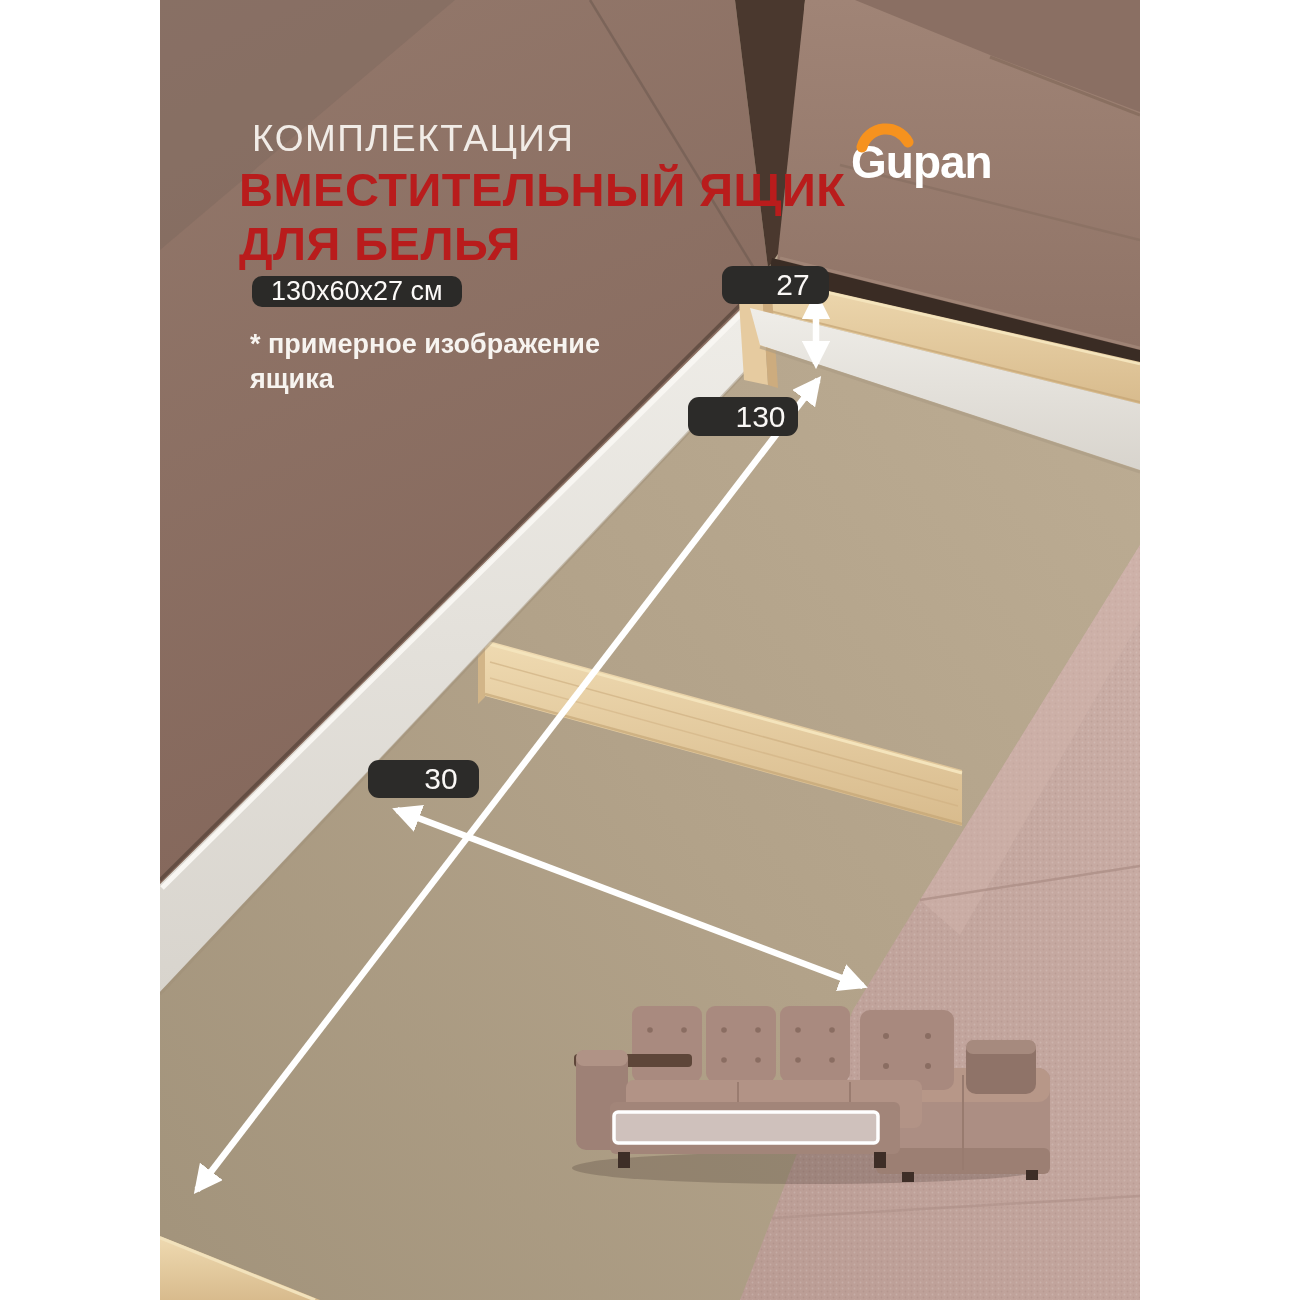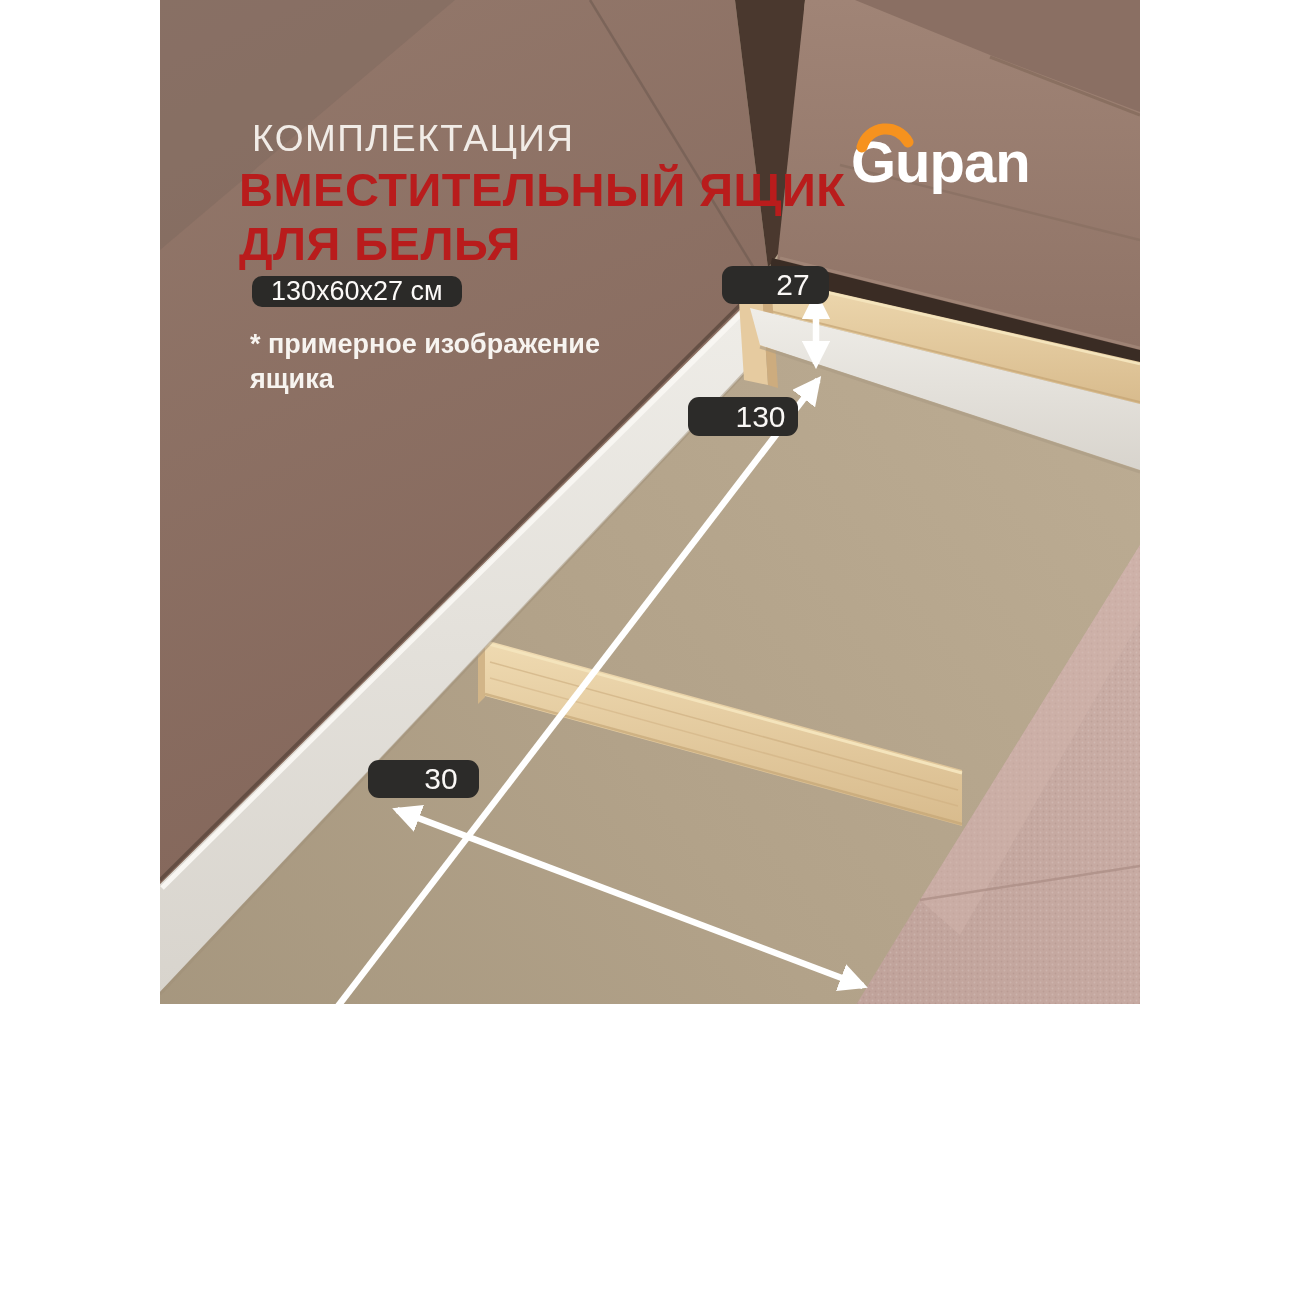--- a/index.html
+++ b/index.html
@@ -1,17 +1,17 @@
 <!DOCTYPE html>
 <html><head>
 <meta charset="utf-8">
 <style>
   html,body { margin:0; padding:0; background:#ffffff; }
   .canvas {
-    position:relative; width:1300px; height:1004px; background:#ffffff;
+    position:relative; width:1300px; height:1300px; background:#ffffff;
     overflow:hidden; font-family:"Liberation Sans","DejaVu Sans",sans-serif;
   }
   .photo { position:absolute; left:160px; top:0; width:980px; height:1300px; }
   .photo svg { display:block; width:980px; height:1300px; }
 
   .overlay { position:absolute; z-index:5; }
 
   .kicker {
     left:252px; top:118px; font-size:37px; font-weight:400;
     color:#F1ECE7; letter-spacing:1.5px;
@@ -26,21 +26,21 @@
     font-size:27px; padding:0 19px; border-radius:10px; font-weight:400;
   }
   .footnote {
     left:250px; top:327px; font-size:27px; color:#F7F4F0; line-height:35px;
     font-weight:700;
   }
   .footnote span { display:block; }
 
   .logo { left:851px; top:130px; height:64px; }
   .logo .logo-text {
-    position:relative; font-size:58px; font-weight:700; color:#ffffff;
+    position:relative; font-size:46px; font-weight:700; color:#ffffff;
     letter-spacing:-1px; line-height:64px;
   }
   .logo .logo-arc { position:absolute; left:3px; top:-13px; width:60px; height:36px; z-index:6; }
 
   .measure-badge {
     position:absolute; z-index:6; background:#2C2B29; color:#FAF8F6;
     border-radius:11px; display:flex; align-items:center; justify-content:center;
     font-size:30px; font-weight:500;padding-left:35px;
   }
   #badge-27  { left:722px; top:266px; width:72px; height:38px; }

